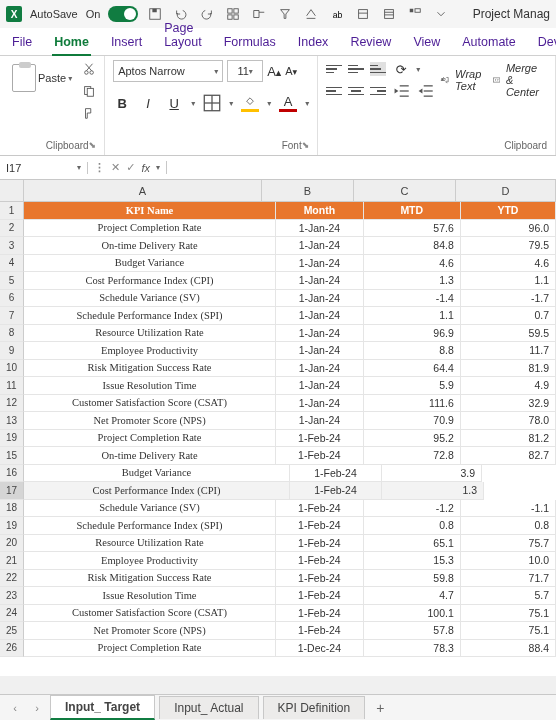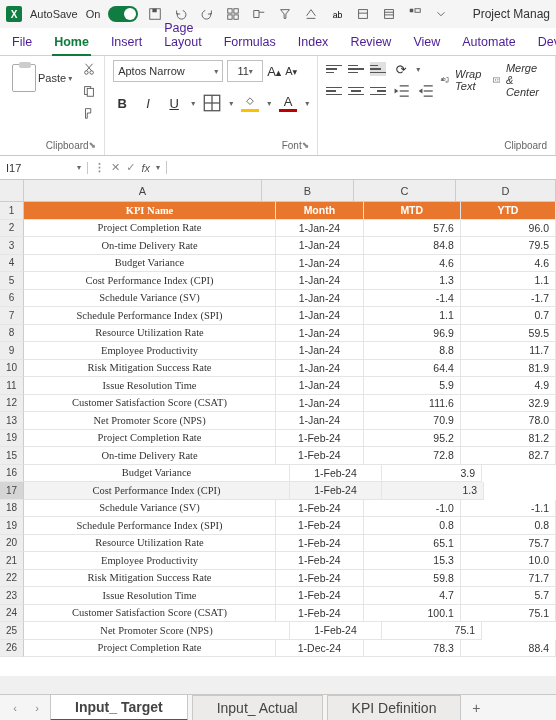--- a/index.html
+++ b/index.html
@@ -78,21 +78,21 @@
 .cell.A { width: 266px; justify-content: center; font-family: Liberation Serif, serif; }
 .cell.B { width: 92px; justify-content: center; }
 .cell.C { width: 102px; justify-content: flex-end; }
 .cell.D { width: 100px; justify-content: flex-end; }
 .hdr-row .cell { background: #e8762d; color: #fff; font-weight: 600; justify-content: center; }
 .g-row.sel .cell { background: #f3f3f3; }
 
 
 .sheet-bar { position: absolute; bottom: 0; left: 0; right: 0; height: 26px; background: #f5f5f5; display: flex; align-items: center; border-top: 1px solid #c8c8c8; padding: 0 6px; gap: 4px; }
 .sheet-nav { width: 18px; height: 18px; display: flex; align-items: center; justify-content: center; color: #888; }
-.sheet-tab { padding: 4px 24px; font-size: 14px; background: #ecebea; border: 1px solid #c8c8c8; border-bottom: none; color: #444; }
+.sheet-tab { padding: 4px 14px; font-size: 12px; background: #ecebea; border: 1px solid #c8c8c8; border-bottom: none; color: #444; }
 .sheet-tab.active { background: #fff; border-bottom: 2px solid #107c41; font-weight: 600; }
 .add-sheet { width: 22px; text-align: center; font-size: 14px; color: #666; }
 </style>
 </head>
 <body>
 
 <div class="titlebar">
   <div class="excel-logo">X</div>
   <span class="autosave-lbl">AutoSave</span>
   <span class="autosave-lbl">On</span>
@@ -464,21 +464,21 @@
       <div class="g-row sel">
         <div class="row-h sel">17</div>
         <div class="cell A">Cost Performance Index (CPI)</div>
         <div class="cell B">1-Feb-24</div>
         <div class="cell C">1.3</div>
       </div>
       <div class="g-row">
         <div class="row-h">18</div>
         <div class="cell A">Schedule Variance (SV)</div>
         <div class="cell B">1-Feb-24</div>
-        <div class="cell C">-1.0</div>
+        <div class="cell C">-1.2</div>
         <div class="cell D">-1.1</div>
       </div>
       <div class="g-row">
         <div class="row-h">19</div>
         <div class="cell A">Schedule Performance Index (SPI)</div>
         <div class="cell B">1-Feb-24</div>
         <div class="cell C">0.8</div>
         <div class="cell D">0.8</div>
       </div>
       <div class="g-row">
@@ -513,20 +513,21 @@
         <div class="row-h">24</div>
         <div class="cell A">Customer Satisfaction Score (CSAT)</div>
         <div class="cell B">1-Feb-24</div>
         <div class="cell C">100.1</div>
         <div class="cell D">75.1</div>
       </div>
       <div class="g-row">
         <div class="row-h">25</div>
         <div class="cell A">Net Promoter Score (NPS)</div>
         <div class="cell B">1-Feb-24</div>
+        <div class="cell C">57.8</div>
         <div class="cell D">75.1</div>
       </div>
       <div class="g-row">
         <div class="row-h">26</div>
         <div class="cell A">Project Completion Rate</div>
         <div class="cell B">1-Dec-24</div>
         <div class="cell C">78.3</div>
         <div class="cell D">88.4</div>
       </div>
     </div>

